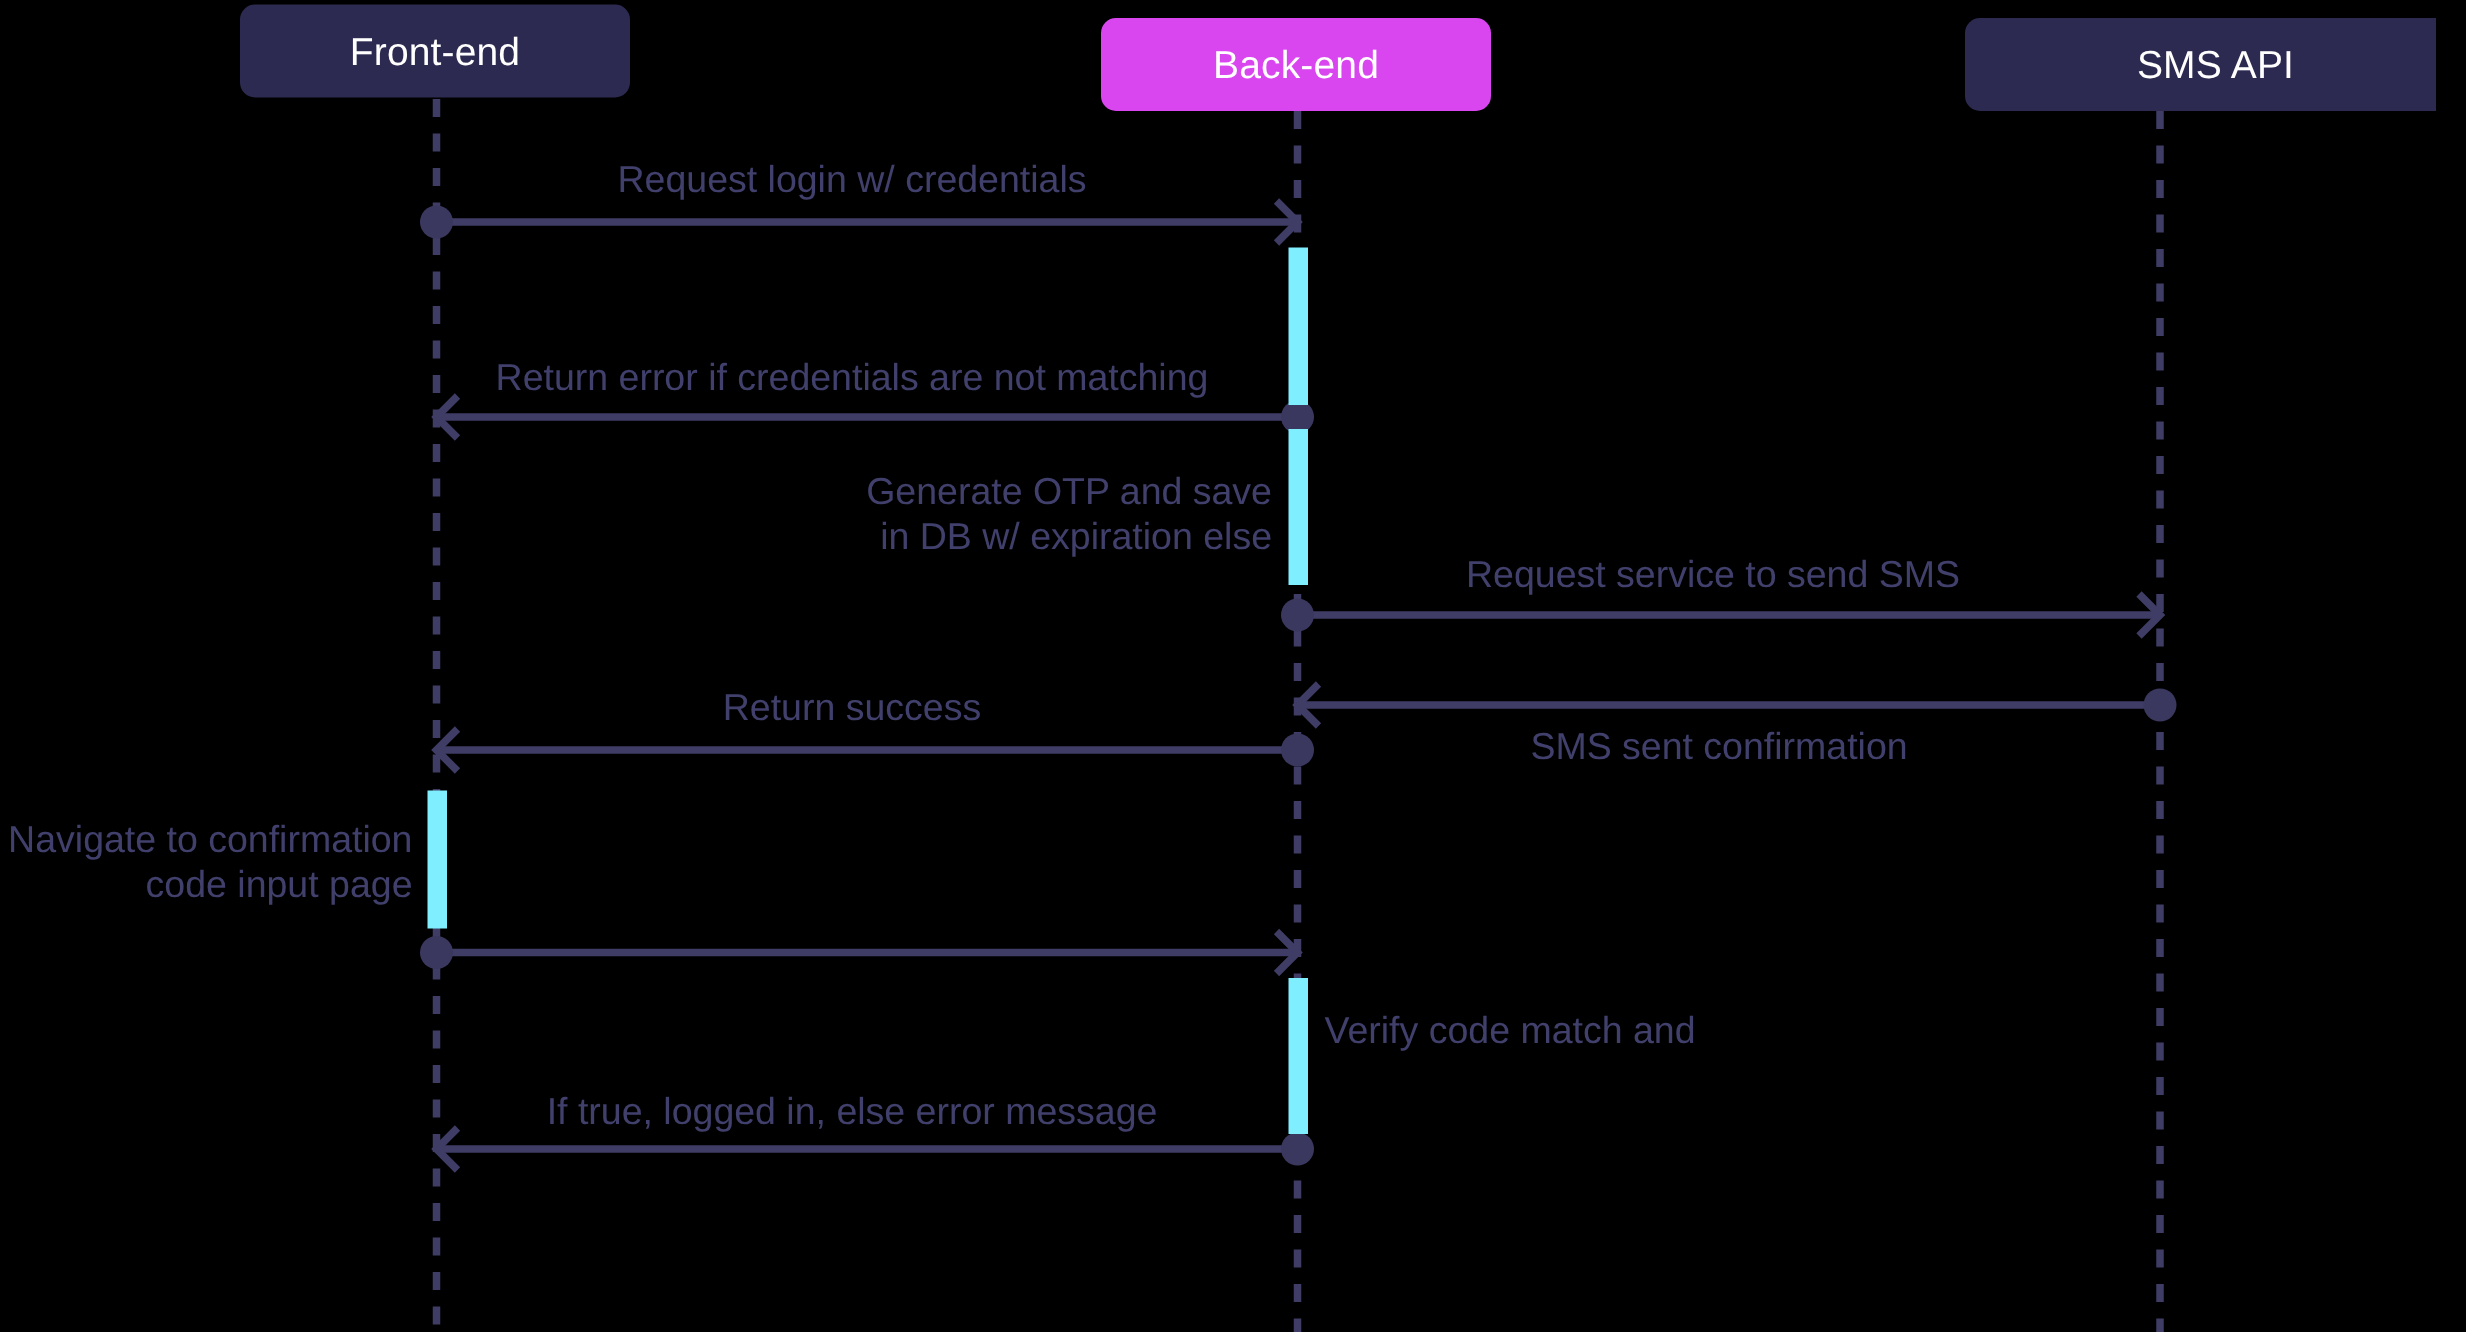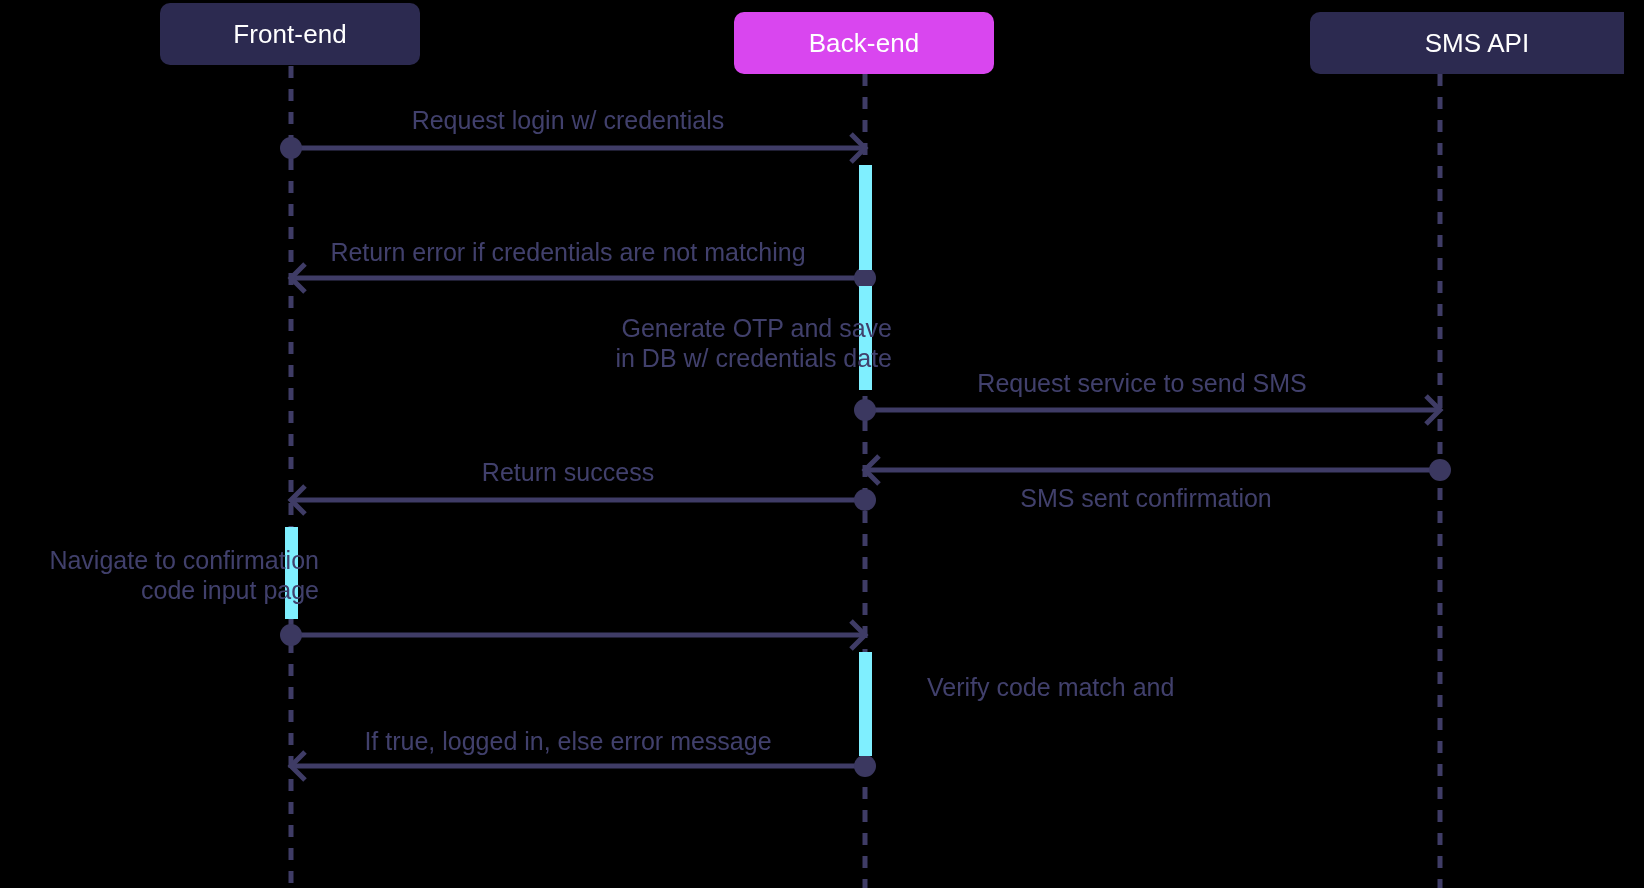--- a/index.html
+++ b/index.html
@@ -41,21 +41,20 @@
   .msg-label {
     position: absolute;
     color: #41406c;
     font-size: 25px;
     font-family: "Liberation Sans", sans-serif;
     white-space: nowrap;
     line-height: 30px;
   }
   .msg-label.two-line {
     white-space: normal;
-    padding-left: 44px;
   }
   .align-center { text-align: center; }
   .align-left   { text-align: center; }
   .align-right  { text-align: right; }
 </style>
 </head>
 <body>
 
 <div id="diagram-root">
 
@@ -119,21 +118,21 @@
       </div>
       <div class="participant-box" style="left: 1310px; top: 12px; width: 334px; height: 62px; background: rgb(44, 42, 80);">
         <span class="participant-label" style="color: rgb(255, 255, 255);">SMS API</span>
       </div>
     </div>
   <div id="labels-layer">
       <div class="msg-label align-center" style="color: rgb(65, 64, 108); top: 105px; left: 0px; width: 100%; transform: translateX(-244px);">Request login w/ credentials</div>
       <div class="msg-label align-center" style="color: rgb(65, 64, 108); top: 237px; left: 0px; width: 100%; transform: translateX(-244px);">Return error if credentials are not matching</div>
       <div class="msg-label align-right two-line" style="color: rgb(65, 64, 108); top: 313px; left: 0px; width: 848px;">
         <div>Generate OTP and save</div>
-        <div>in DB w/ credentials date</div>
+        <div>in DB w/ expiration else</div>
       </div>
       <div class="msg-label align-center" style="color: rgb(65, 64, 108); top: 368px; left: 0px; width: 100%; transform: translateX(330px);">Request service to send SMS</div>
       <div class="msg-label align-center" style="color: rgb(65, 64, 108); top: 483px; left: 0px; width: 100%; transform: translateX(334px);">SMS sent confirmation</div>
       <div class="msg-label align-center" style="color: rgb(65, 64, 108); top: 457px; left: 0px; width: 100%; transform: translateX(-244px);">Return success</div>
       <div class="msg-label align-right two-line" style="color: rgb(65, 64, 108); top: 545px; left: 0px; width: 275px;">
         <div>Navigate to confirmation</div>
         <div>code input page</div>
       </div>
       <div class="msg-label align-left two-line" style="color: rgb(65, 64, 108); top: 672px; left: 883px;">
         <div>Verify code match and</div>

